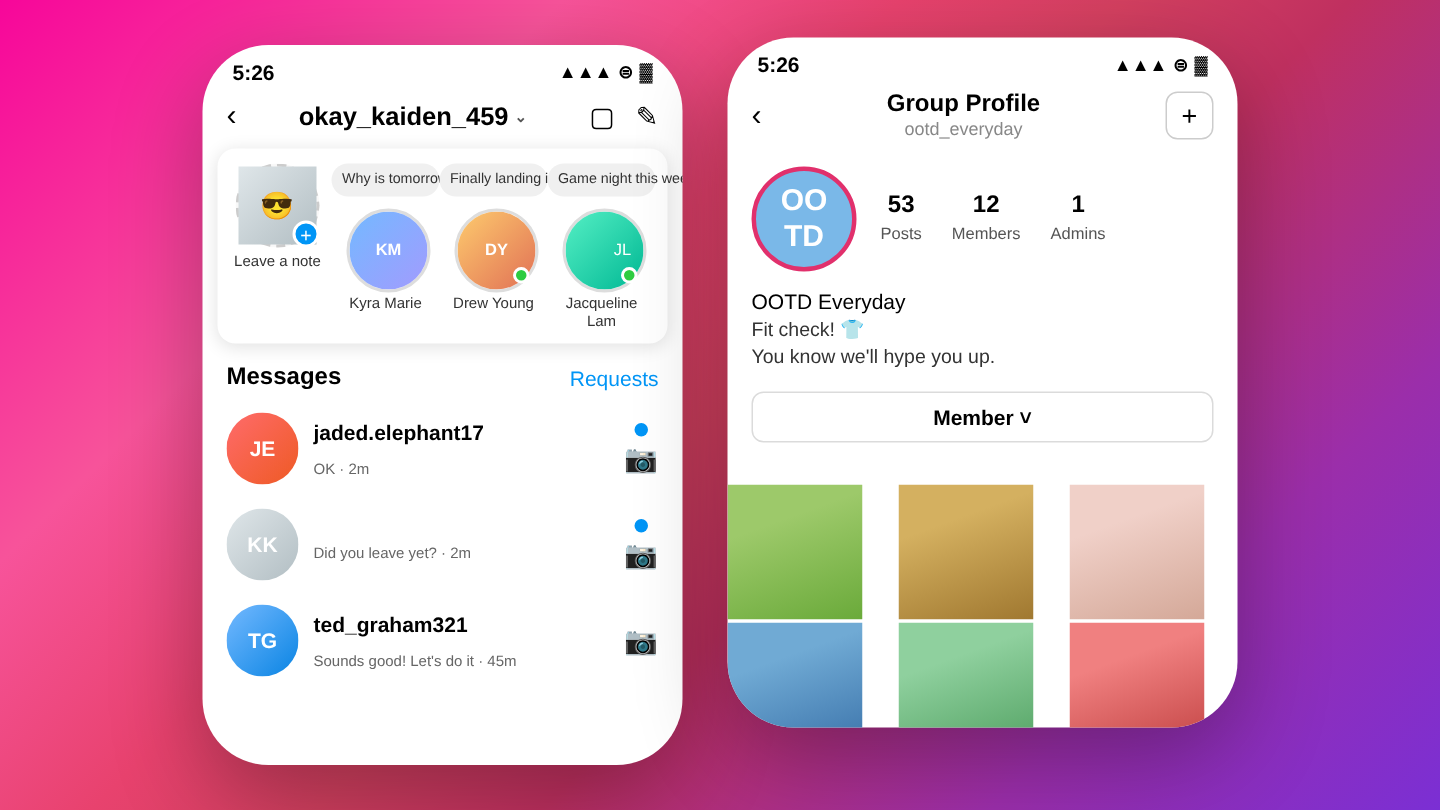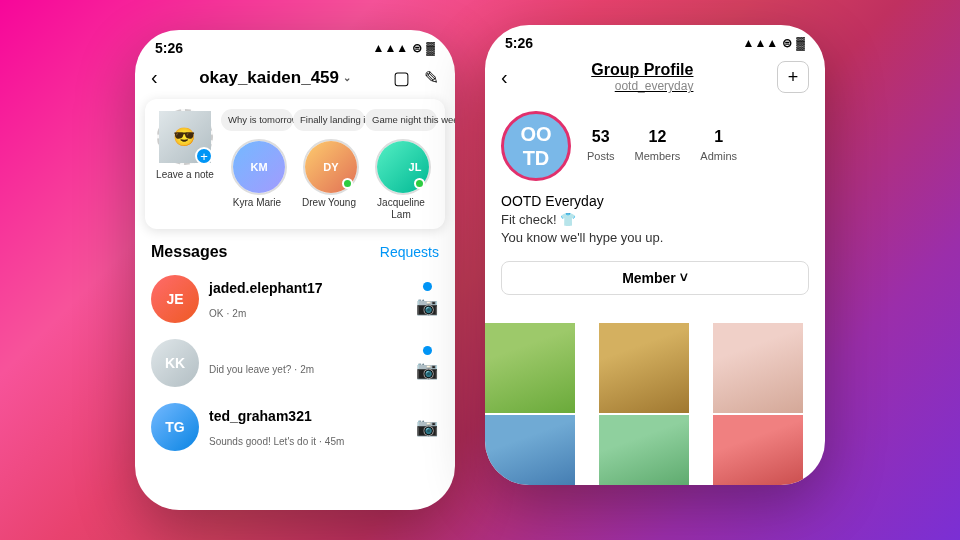--- a/index.html
+++ b/index.html
@@ -254,40 +254,39 @@
     .face-drew {
       background: linear-gradient(135deg, #fdcb6e, #e17055);
       width: 100%; height: 100%;
       display: flex; align-items: center; justify-content: center;
       color: #fff; font-size: 11px; font-weight: 700;
     }
     .face-jacq {
       background: linear-gradient(135deg, #55efc4, #00b894);
       width: 100%; height: 100%;
       display: flex; align-items: center; justify-content: center;
-      color: #fff; font-size: 11px; font-weight: 700; padding-left: 24px;
+      color: #fff; font-size: 11px; font-weight: 400; padding-left: 24px;
     }
     .face-self {
       background: linear-gradient(135deg, #dfe6e9, #b2bec3);
       width: 100%; height: 100%;
       display: flex; align-items: center; justify-content: center;
       color: #666; font-size: 18px;
     }
 
     
     .group-nav {
       display: flex;
       align-items: center;
       justify-content: space-between;
       padding: 6px 16px;
     }
 
     .group-nav-center {
-      text-align: right;
-      text-decoration: underline;
+      text-align: center;
     }
 
     .group-nav-title {
       font-size: 16px;
       font-weight: 700;
     }
 
     .group-nav-sub {
       font-size: 12px;
       color: #888;

